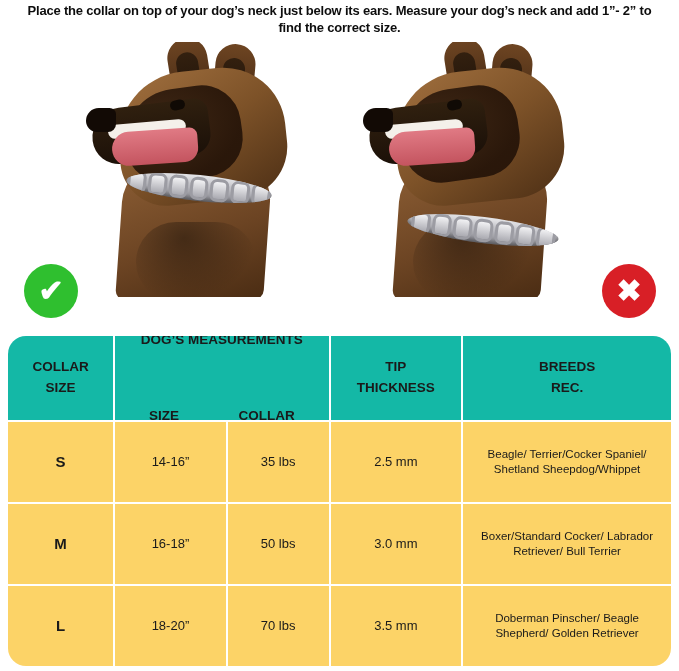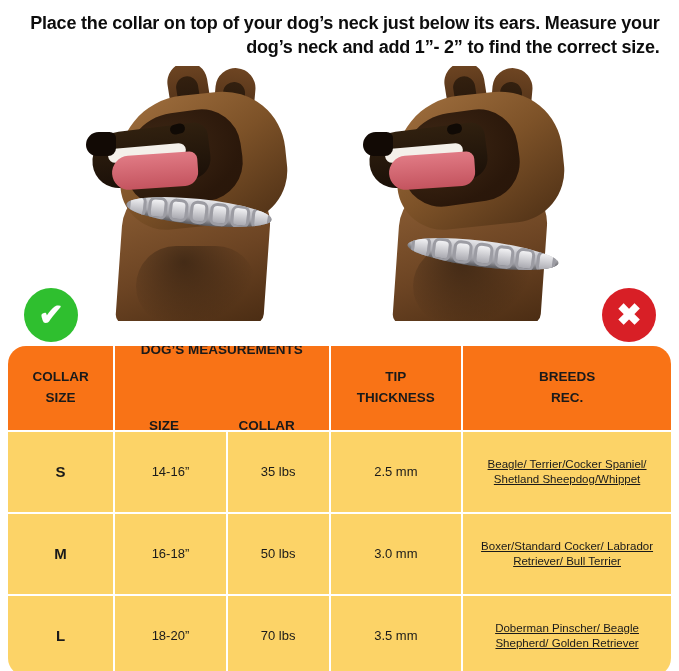--- a/index.html
+++ b/index.html
@@ -17,23 +17,23 @@
   .page {
     position: relative;
     width: 679px;
     height: 671px;
     box-sizing: border-box;
   }
 
   
   .headline {
     width: 640px;
-    margin: 12px auto 0 auto;
-    text-align: right;
-    font-size: 18px;
+    margin: 2px auto 0 auto;
+    text-align: center;
+    font-size: 13px;
     line-height: 1.32;
     font-weight: bold;
     letter-spacing: -0.2px;
     color: #0d0d0d;
   }
 
   
   .photos {
     position: relative;
     height: 255px;
@@ -209,21 +209,21 @@
     overflow: hidden;
   }
   table {
     width: 100%;
     height: 100%;
     border-collapse: collapse;
     table-layout: fixed;
     font-size: 13px;
   }
   thead th {
-    background: #f97316;
+    background: #14b8a6;
     color: #1a1a1a;
     font-size: 13.5px;
     font-weight: bold;
     text-align: center;
     vertical-align: middle;
     padding: 6px 4px;
     border-right: 2px solid #ffffff;
     line-height: 1.25;
     height: 72px;
   }
@@ -242,21 +242,21 @@
     text-align: center;
     vertical-align: middle;
     border-right: 2px solid #ffffff;
     border-top: 2px solid #ffffff;
     padding: 5px 4px;
     line-height: 1.3;
     font-size: 13px;
   }
   tbody td:last-child { border-right: none; }
   td.size-cell { font-weight: bold; font-size: 15px; }
-  td.breeds-cell { font-size: 11.5px; line-height: 1.32; padding: 16px 6px; text-decoration: underline; }
+  td.breeds-cell { font-size: 11.5px; line-height: 1.32; padding: 16px 6px; }
   .col-a { width: 16.0%; }
   .col-b { width: 17.0%; }
   .col-c { width: 15.5%; }
   .col-d { width: 20.0%; }
   .col-e { width: 31.5%; }
 </style>
 </head>
 <body>
 
 <div class="page">

